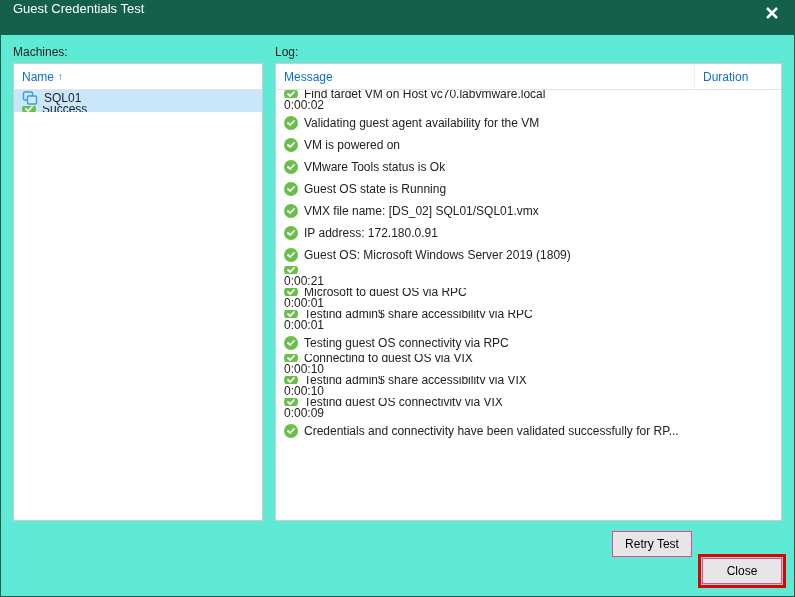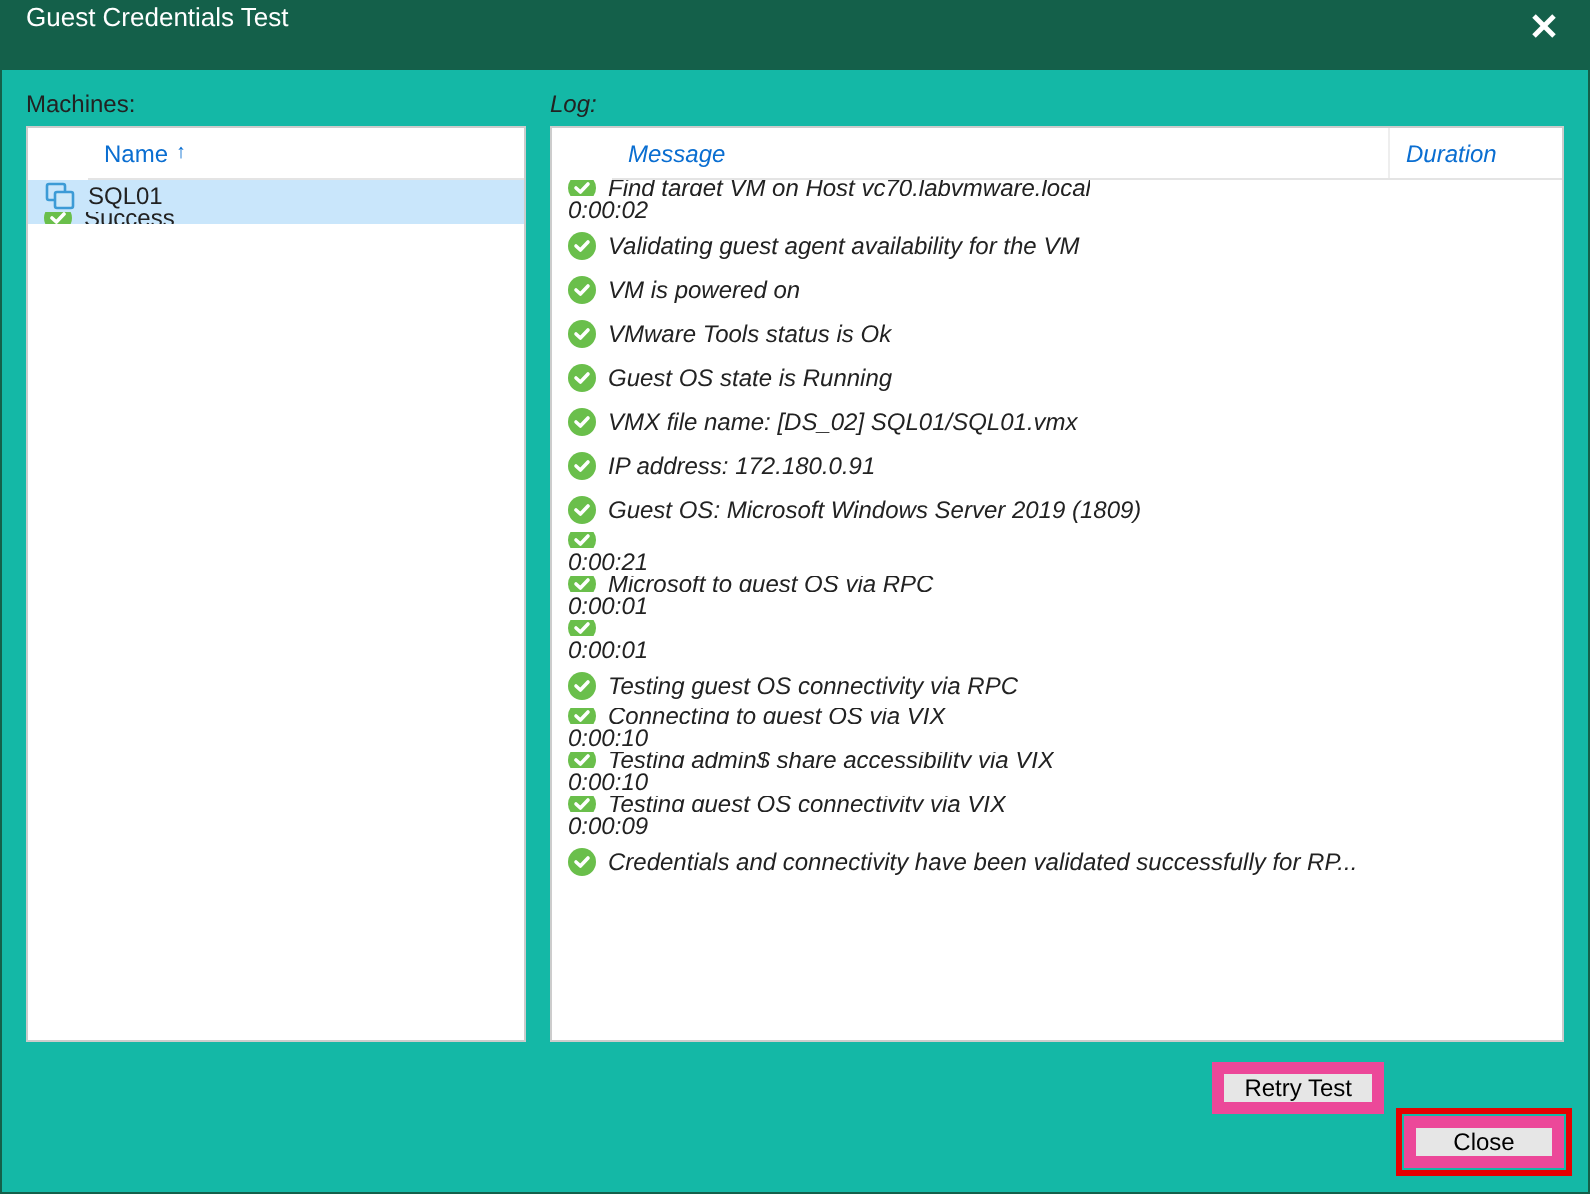--- a/index.html
+++ b/index.html
@@ -28,49 +28,48 @@
   .titlebar .close-btn {
     width: 24px; height: 24px;
     display: flex; align-items: center; justify-content: center;
     cursor: pointer;
   }
   .titlebar .close-btn svg { stroke: #fff; stroke-width: 2.5; }
   .body {
     flex: 1;
     display: flex; flex-direction: column;
     padding: 8px 12px 12px 12px;
-    background: #14b8a6;
+    background: #5eead4;
   }
   .panels {
     display: flex;
     gap: 12px;
     flex: 1;
     min-height: 0;
   }
   .panel-label {
     margin: 2px 0 4px 0;
     font-size: 12px;
   }
   .col-left { width: 250px; display: flex; flex-direction: column; }
-  .col-right { flex: 1; display: flex; flex-direction: column; min-width: 0; font-style: italic; }
+  .col-right { flex: 1; display: flex; flex-direction: column; min-width: 0; }
   .listbox {
     border: 1px solid #ccc;
     flex: 1;
     background: #fff;
     overflow: hidden;
     display: flex; flex-direction: column;
   }
   .list-header {
     display: flex;
     align-items: flex-end;
     border-bottom: 1px solid #e4e4e4;
     height: 26px;
     color: #0a6ed1;
     user-select: none;
-    margin-left: 30px;
   }
   .list-header .hcell {
     padding: 0 8px;
     display: flex; align-items: center;
     gap: 4px;
     height: 100%;
     border-right: 1px solid #eee;
   }
   .list-header .hcell:last-child { border-right: none; }
   .sort-arrow {
@@ -117,21 +116,21 @@
   .button-row {
     display: flex;
     justify-content: flex-end;
     gap: 10px;
     padding-top: 10px;
   }
   .btn {
     min-width: 80px;
     height: 26px;
     background: #e6e6e6;
-    border: 6px solid #ec4899;
+    border: 1px solid #ec4899;
     font-size: 12px;
     font-family: inherit;
     cursor: pointer;
     padding: 0 10px;
   }
   .btn.highlight {
     outline: 3px solid #e60000;
     outline-offset: 1px;
     margin-top: 27px;
   }
@@ -309,20 +308,21 @@
                 </div>
                 <div class="cell l-col-dur">0:00:01</div>
               </div>
               <div class="row">
                 <div class="cell l-col-msg">
                   <span class="icon-success">
                     <svg width="10" height="10" viewBox="0 0 10 10">
                       <polyline points="2,5 4.2,7 8,3" fill="none" stroke="#fff" stroke-width="1.8" stroke-linecap="round" stroke-linejoin="round"></polyline>
                     </svg>
                   </span>
+                  <span class="truncate">Testing admin$ share accessibility via RPC</span>
                 </div>
                 <div class="cell l-col-dur">0:00:01</div>
               </div>
               <div class="row">
                 <div class="cell l-col-msg">
                   <span class="icon-success">
                     <svg width="10" height="10" viewBox="0 0 10 10">
                       <polyline points="2,5 4.2,7 8,3" fill="none" stroke="#fff" stroke-width="1.8" stroke-linecap="round" stroke-linejoin="round"></polyline>
                     </svg>
                   </span>

